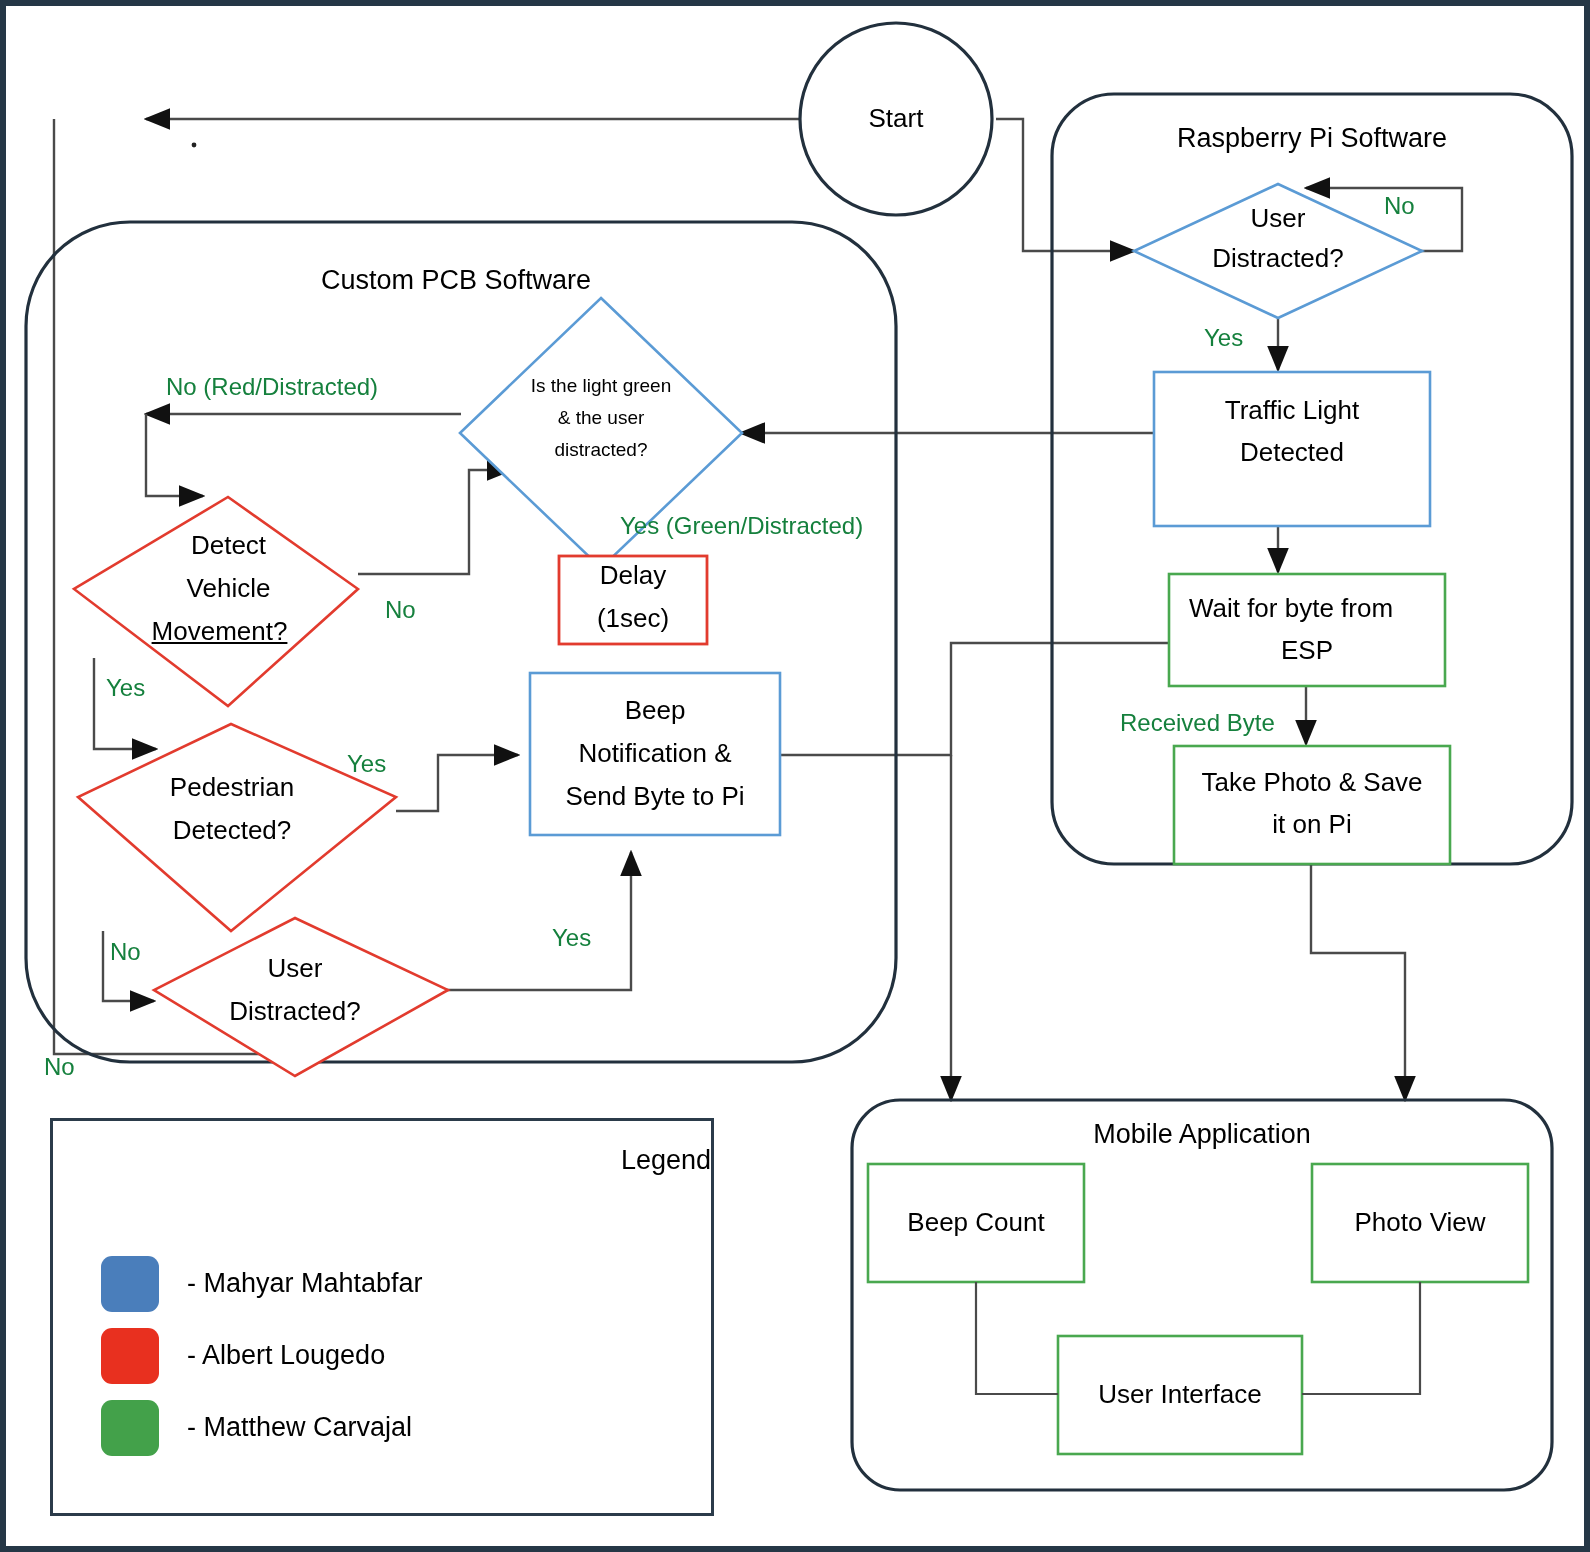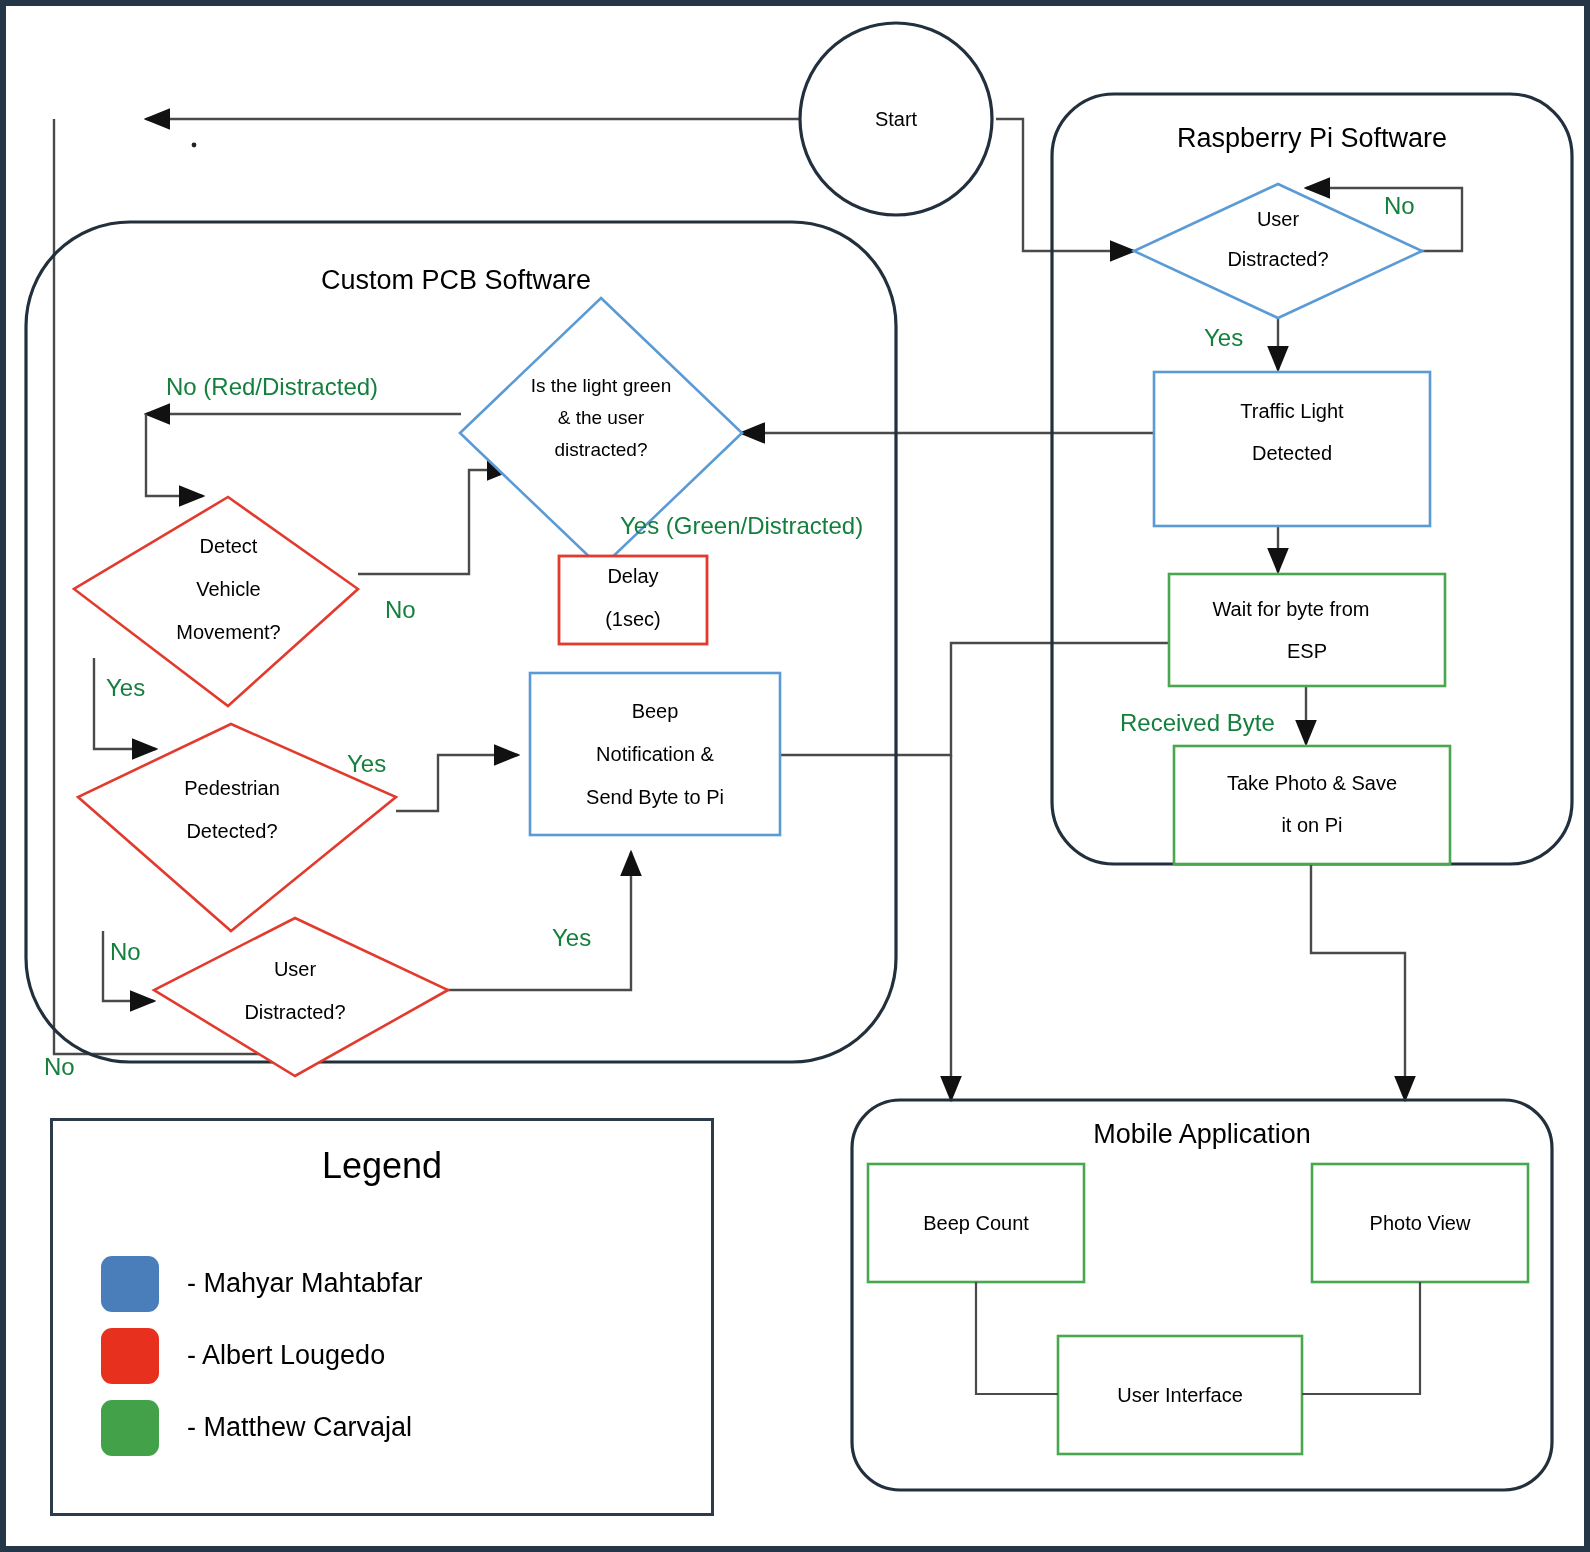--- a/index.html
+++ b/index.html
@@ -5,26 +5,26 @@
   html,body{margin:0;padding:0;background:#1e2a36;}
   #page{position:relative;width:1590px;height:1552px;background:#ffffff;
         border:6px solid #253746;box-sizing:border-box;overflow:hidden;
         font-family:"Liberation Sans", sans-serif;}
   svg.layer{position:absolute;left:0;top:0;width:1590px;height:1552px;}
   .lbl{position:absolute;color:#15803d;font-family:"Liberation Sans",sans-serif;white-space:nowrap;}
   .ctr{position:absolute;display:flex;align-items:center;justify-content:center;
        text-align:center;color:#000;font-family:"Liberation Sans",sans-serif;
        line-height:1.22;box-sizing:border-box;}
   .grp-title{font-size:27px;}
-  .node-txt{font-size:20px;}
+  .node-txt{font-size:26px;}
   .small-txt{font-size:19px;}
   .edge-lbl{font-size:24px;}
   .legend-box{position:absolute;left:44px;top:1112px;width:664px;height:398px;
               border:3px solid #2b3b4a;background:#fff;box-sizing:border-box;}
-  .legend-title{position:absolute;left:0;right:0;top:24px;text-align:center;font-size:36px;}
+  .legend-title{position:absolute;left:0;right:0;top:24px;text-align:right;font-size:27px;}
   .legend-sub{position:absolute;left:74px;top:82px;font-size:27px;}
   .sw{position:absolute;width:58px;height:56px;border-radius:11px;}
   .swlbl{position:absolute;font-size:27px;}
 </style>
 </head>
 <body>
 
 <div id="page">
 
   <svg class="layer" viewBox="0 0 1590 1552">
@@ -122,21 +122,21 @@
 
   <div class="ctr node-txt" style="left:1168px;top:760px;width:276px;height:34px;">Take Photo &amp; Save</div>
   <div class="ctr node-txt" style="left:1168px;top:802px;width:276px;height:34px;">it on Pi</div>
 
   <div class="ctr small-txt" style="left:480px;top:366px;width:230px;height:28px;">Is the light green</div>
   <div class="ctr small-txt" style="left:480px;top:398px;width:230px;height:28px;">&amp; the user</div>
   <div class="ctr small-txt" style="left:480px;top:430px;width:230px;height:28px;">distracted?</div>
 
   <div class="ctr node-txt" style="left:115px;top:523px;width:215px;height:34px;">Detect</div>
   <div class="ctr node-txt" style="left:115px;top:566px;width:215px;height:34px;">Vehicle</div>
-  <div class="ctr node-txt" style="left:115px;top:609px;width:215px;height:34px;">Movement?</div>
+  <div class="ctr node-txt" style="left:106px;top:609px;width:215px;height:34px;text-decoration:underline;">Movement?</div>
 
   <div class="ctr node-txt" style="left:110px;top:765px;width:232px;height:34px;">Pedestrian</div>
   <div class="ctr node-txt" style="left:110px;top:808px;width:232px;height:34px;">Detected?</div>
 
   <div class="ctr node-txt" style="left:180px;top:946px;width:218px;height:34px;">User</div>
   <div class="ctr node-txt" style="left:180px;top:989px;width:218px;height:34px;">Distracted?</div>
 
   <div class="ctr node-txt" style="left:553px;top:553px;width:148px;height:34px;">Delay</div>
   <div class="ctr node-txt" style="left:553px;top:596px;width:148px;height:34px;">(1sec)</div>
 

